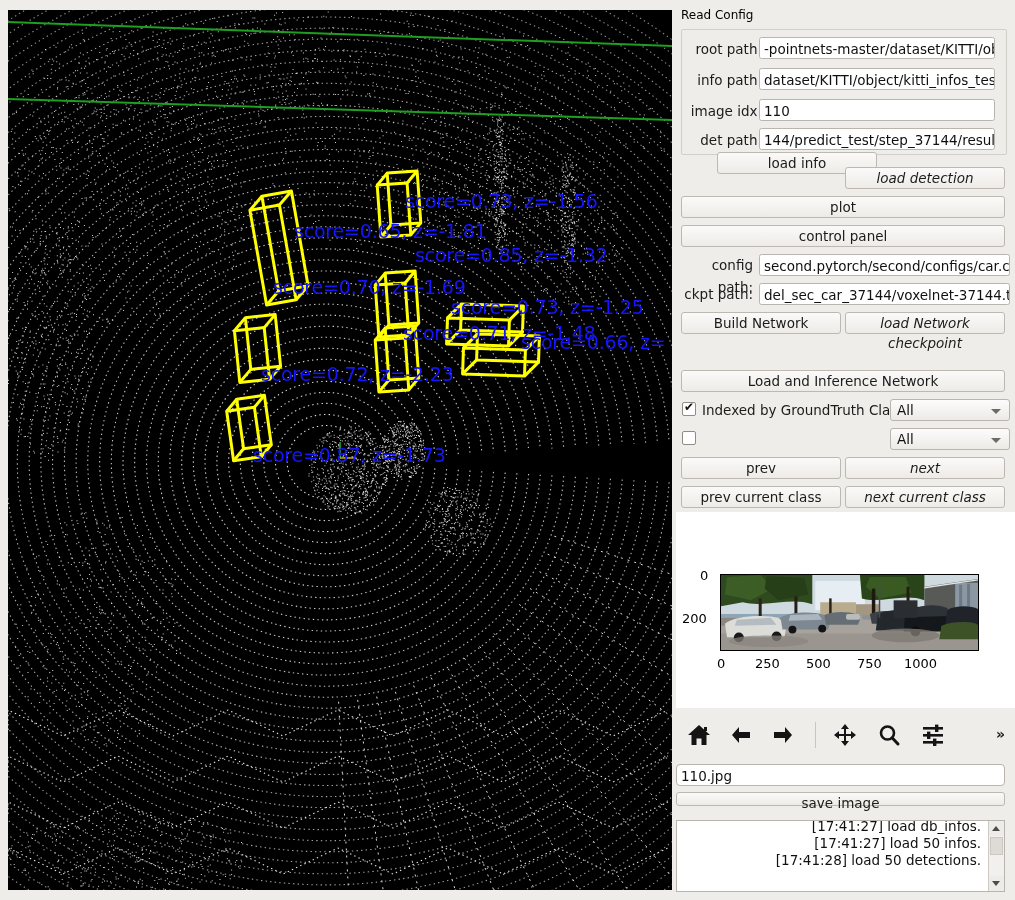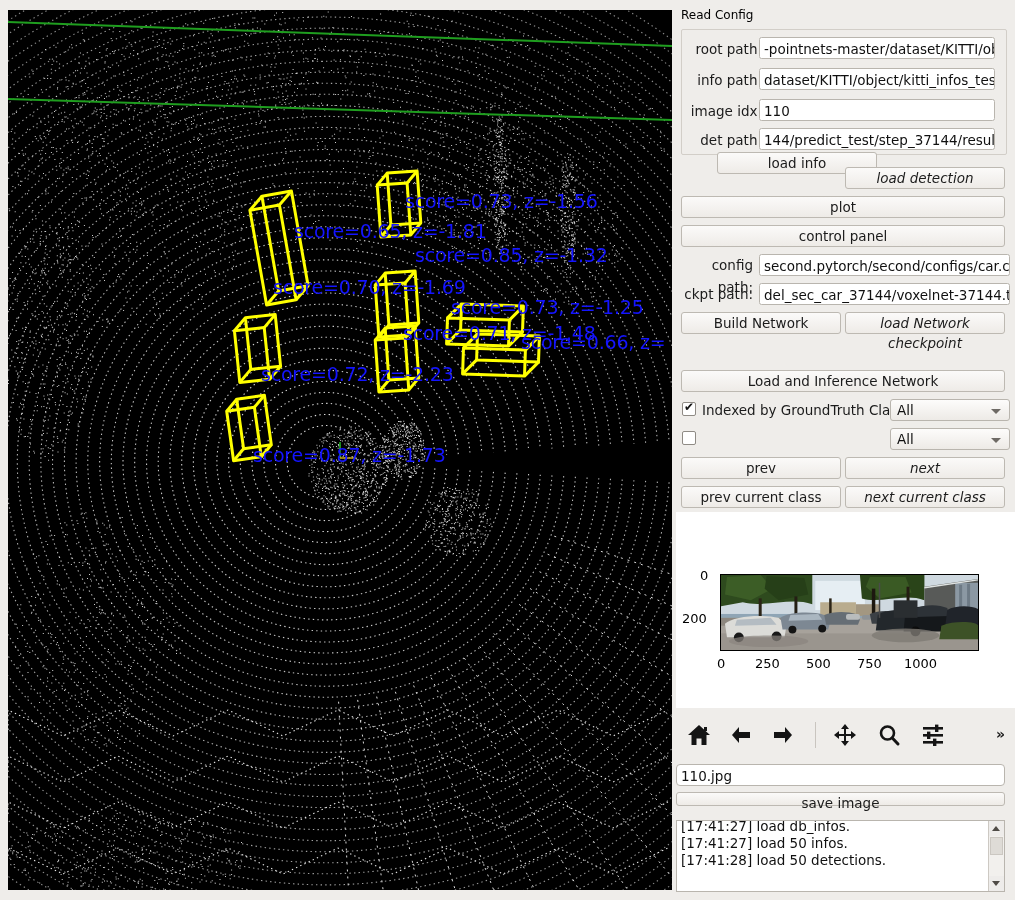--- a/index.html
+++ b/index.html
@@ -197,20 +197,21 @@
     width: 329px; height: 72px;
     background: #fff; border: 1px solid #b9b5ae;
     box-sizing: border-box;
     overflow: hidden;
   }
   #logtext {
     position: absolute; left: 4px; top: -3px;
     width: 300px;
     font-size: 13.5px; color: #101010; line-height: 17px;
     white-space: pre;
+    text-align: right;
   }
   #logscroll {
     position: absolute; right: 0; top: 0;
     width: 16px; height: 70px;
     background: #f2f0ed; border-left: 1px solid #cdc9c3;
     box-sizing: border-box;
   }
   .sb-arrow {
     position: absolute; left: 0; width: 15px; height: 15px;
     background: #eeecea;

